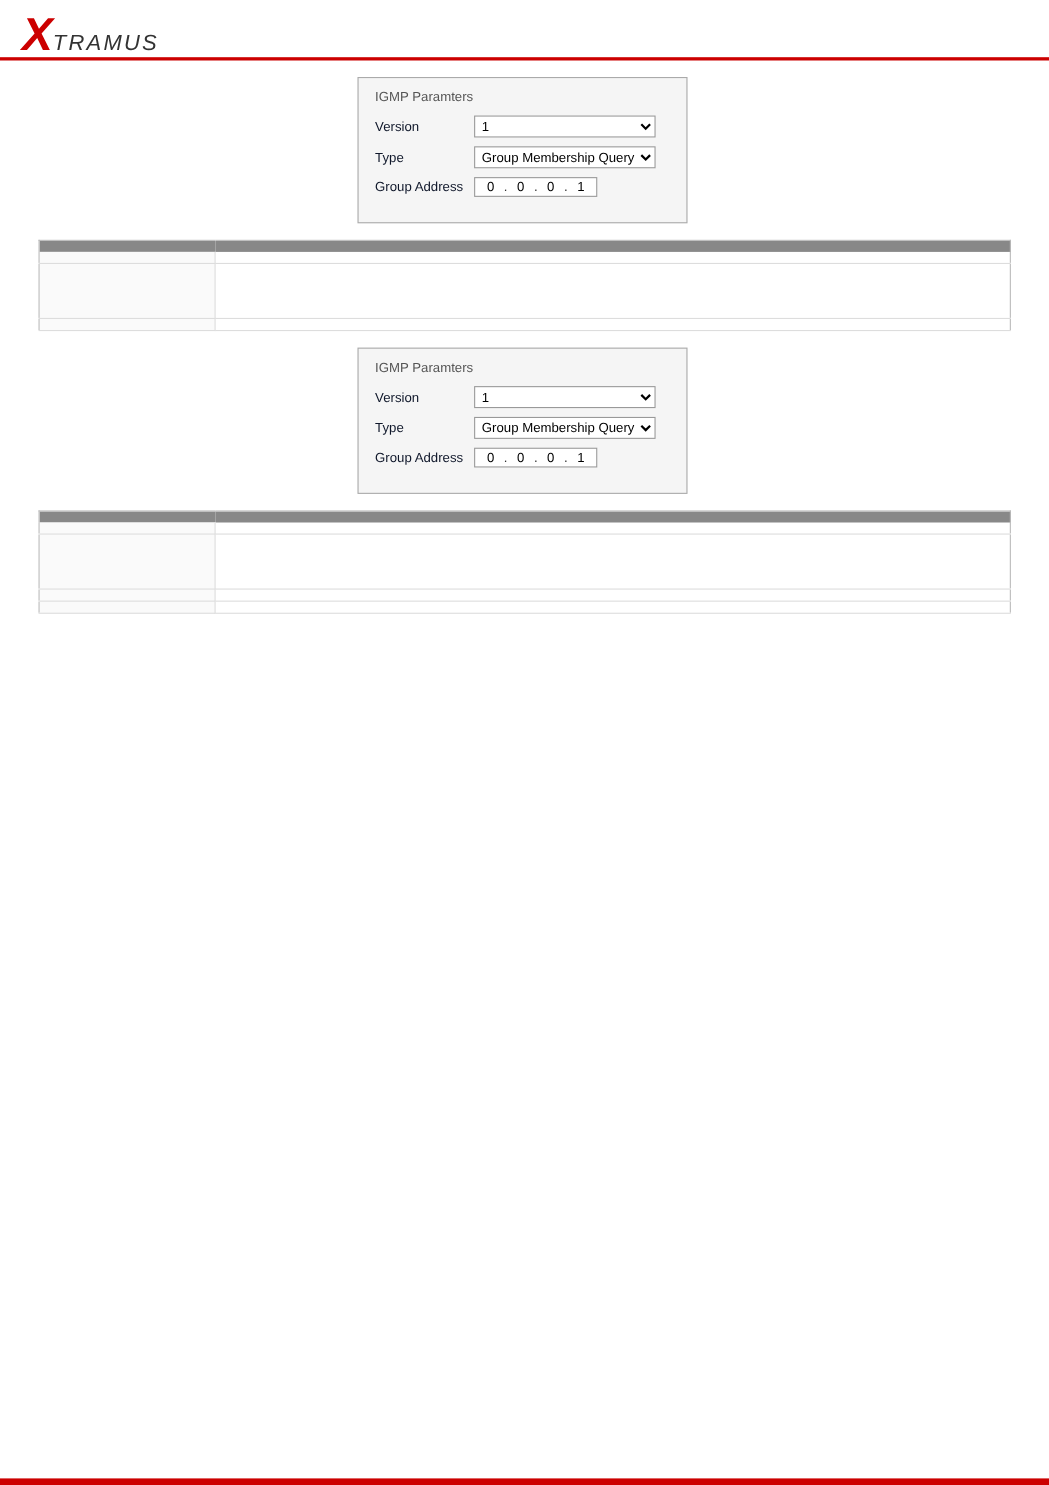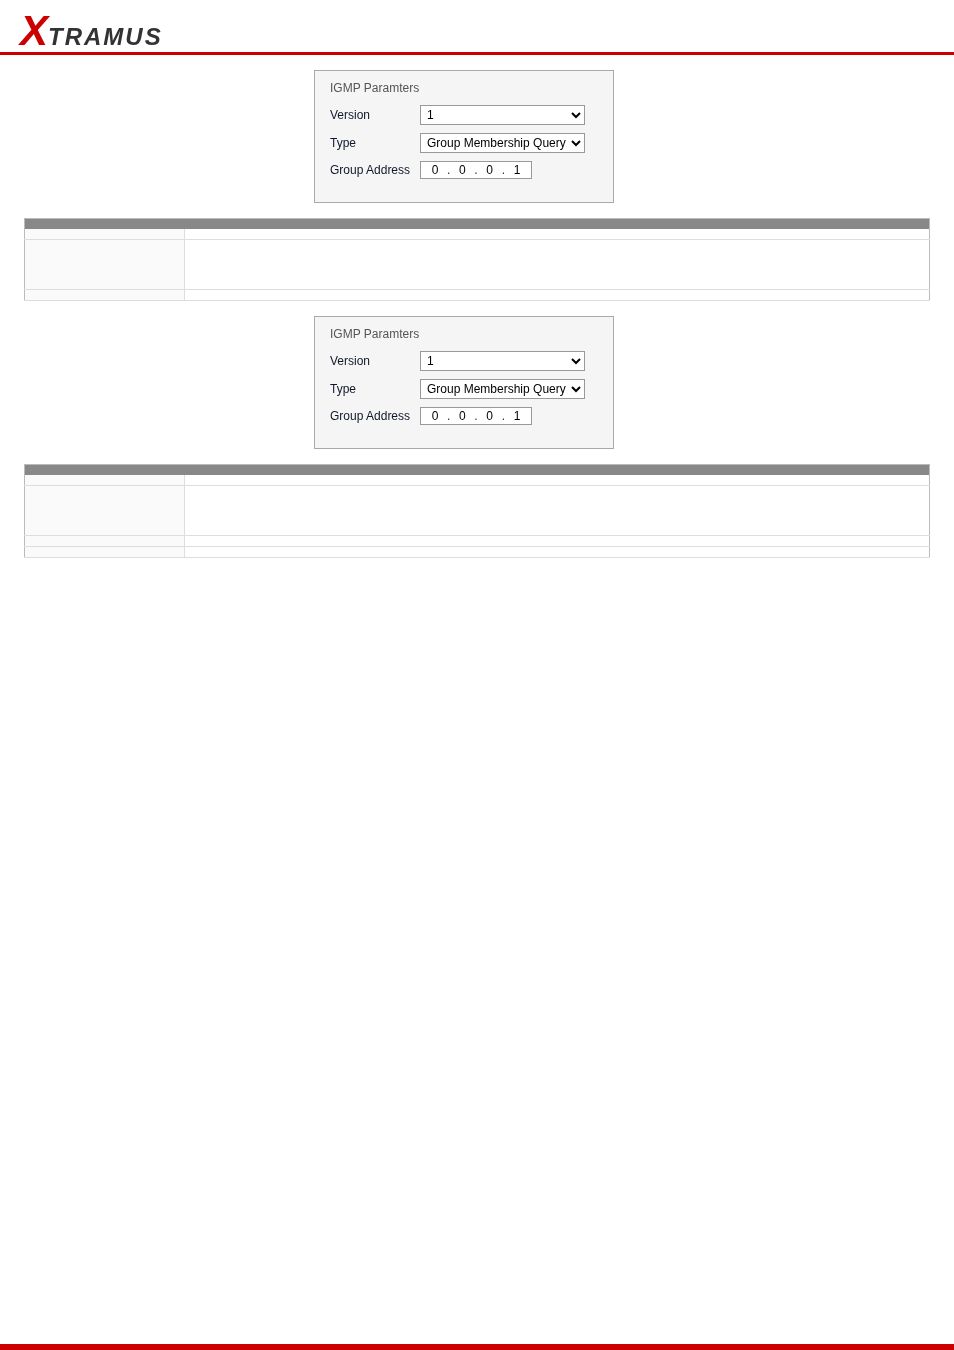--- a/index.html
+++ b/index.html
@@ -22,39 +22,39 @@
       gap: 0;
     }
     .logo-x {
       font-size: 42px;
       font-weight: bold;
       color: #cc0000;
       font-style: italic;
       line-height: 1;
     }
     .logo-text {
-      font-size: 24px;
-      font-weight: bold;
+      font-size: 20px;
+      font-weight: normal;
       color: #333;
       letter-spacing: 2px;
       font-style: italic;
     }
 
     
     .footer {
       position: fixed;
       bottom: 0;
       left: 0;
       right: 0;
       height: 6px;
       background: #cc0000;
     }
 
     .main-content {
-      padding: 15px 24px;
+      padding: 15px 35px;
     }
 
     
     .igmp-panel {
       display: inline-block;
       border: 1px solid #aaa;
       background: #f5f5f5;
       padding: 10px 15px 15px 15px;
       margin-left: 290px;
       margin-bottom: 15px;

